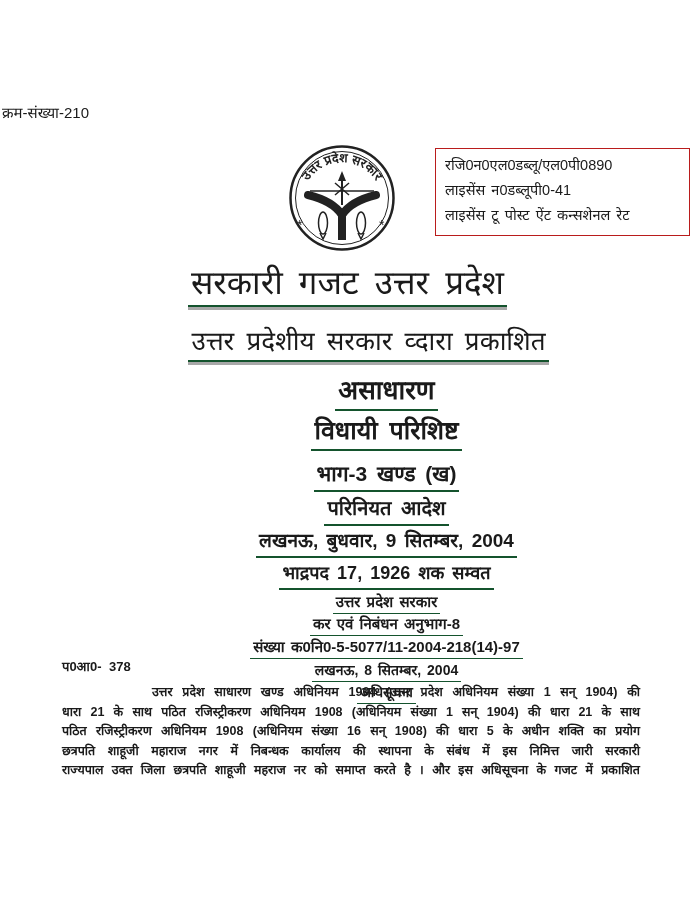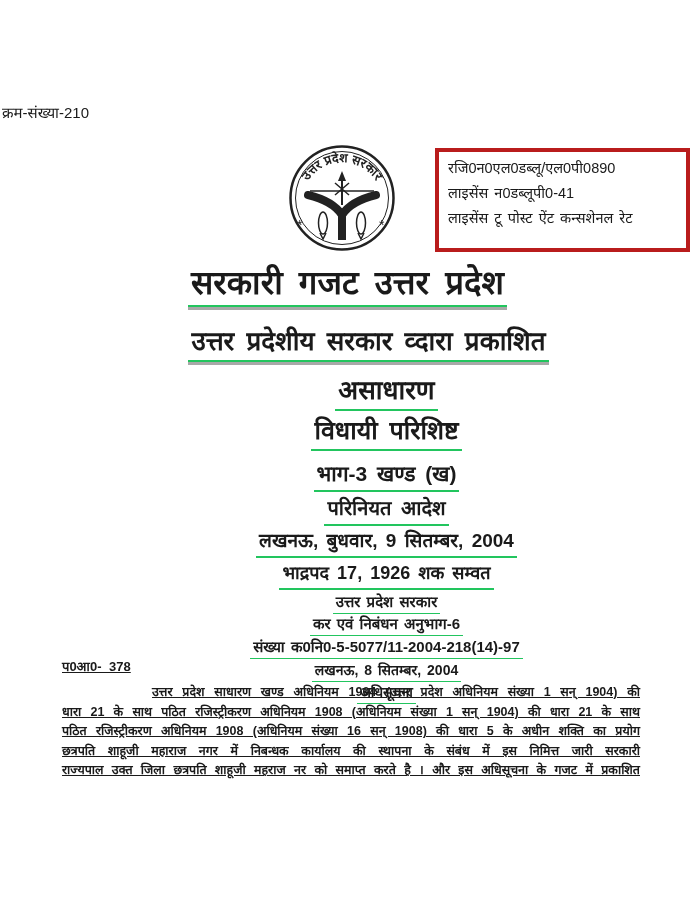--- a/index.html
+++ b/index.html
@@ -28,41 +28,40 @@
     top: 143px;
     width: 112px;
     height: 110px;
   }
 
   .reg-box {
     position: absolute;
     left: 435px;
     top: 148px;
     width: 255px;
-    border: 4px solid #b91c1c;
-    padding: 4px 8px 17px 9px;
+    border: 1px solid #b91c1c;
+    padding: 4px 8px 7px 9px;
     font-size: 14.5px;
     line-height: 25px;
     word-spacing: 2px;
   }
 
   .masthead {
     position: absolute;
     left: 0;
     right: 0;
     top: 263px;
     text-align: center;
   }
   .shift { transform: translateX(39px); }
 
   .u {
     display: inline-block;
-    border-bottom: 2px solid #22c55e;
+    border-bottom: 2px solid #14532d;
     padding: 0 3px 2px 3px;
-    font-weight: bold;
   }
   .u-shadow { box-shadow: 0 3px 0 #a8a8a8; }
 
   .mh-title   { font-size: 33px; line-height: 40px; word-spacing: 7px; }
   .mh-sub     { font-size: 26px; line-height: 34px; margin-top: 17px; word-spacing: 5px; margin-left: 42px; }
   .mh-edition { font-size: 26px; line-height: 33px; margin-top: 12px; font-weight: bold; }
   .mh-supp    { font-size: 25px; line-height: 33px; margin-top: 3px;  font-weight: bold; word-spacing: 5px; }
   .mh-part    { font-size: 21px; line-height: 28px; margin-top: 9px;  font-weight: bold; word-spacing: 4px; }
   .mh-order   { font-size: 20px; line-height: 27px; margin-top: 3px;  font-weight: bold; word-spacing: 4px; }
   .mh-date    { font-size: 19px; line-height: 26px; margin-top: 2px;  font-weight: bold; word-spacing: 3px; }
@@ -72,21 +71,20 @@
   .mh-num     { font-size: 15px; line-height: 21px;                   font-weight: bold; word-spacing: 2px; }
   .mh-place   { font-size: 14px; line-height: 20px; margin-top: 1px;  font-weight: bold; word-spacing: 2px; }
   .mh-notif   { font-size: 14px; line-height: 19px; margin-top: 1px;  font-weight: bold; }
   .mh-notif .u, .mh-place .u, .mh-govt .u, .mh-dept .u, .mh-num .u { border-bottom-width: 1.5px; padding-bottom: 1px; }
 
   .body-block {
     position: absolute;
     left: 62px;
     top: 659px;
     width: 578px;
-    text-decoration: underline;
   }
   .ref-no {
     font-size: 13px;
     font-weight: bold;
     line-height: 16px;
     margin-bottom: 8px;
     word-spacing: 4px;
   }
   .para-line {
     font-size: 12.5px;
@@ -170,21 +168,21 @@
     <div class="mh-date shift">
       <span class="u">लखनऊ, बुधवार, 9 सितम्बर, 2004</span>
     </div>
     <div class="mh-saka shift">
       <span class="u">भाद्रपद 17, 1926 शक सम्वत</span>
     </div>
     <div class="mh-govt shift">
       <span class="u">उत्तर प्रदेश सरकार</span>
     </div>
     <div class="mh-dept shift">
-      <span class="u">कर एवं निबंधन अनुभाग-6</span>
+      <span class="u">कर एवं निबंधन अनुभाग-8</span>
     </div>
     <div class="mh-num shift">
       <span class="u">संख्या क0नि0-5-5077/11-2004-218(14)-97</span>
     </div>
     <div class="mh-place shift">
       <span class="u">लखनऊ, 8 सितम्बर, 2004</span>
     </div>
     <div class="mh-notif shift">
       <span class="u">अधिसूचना</span>
     </div>

